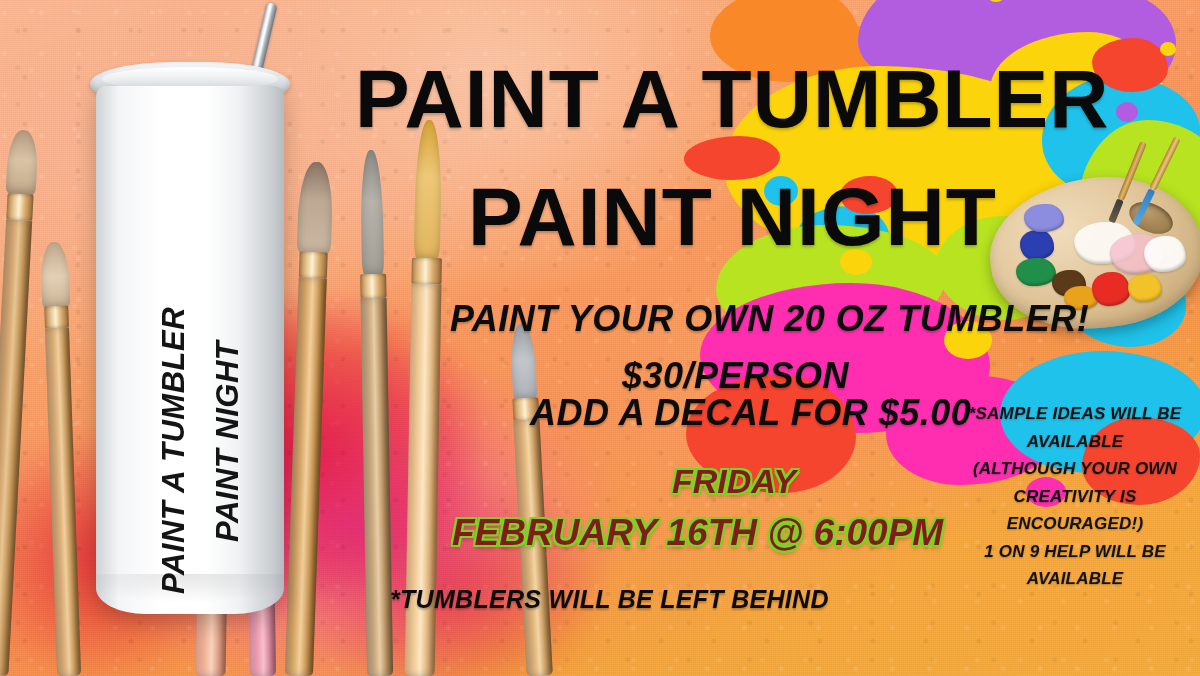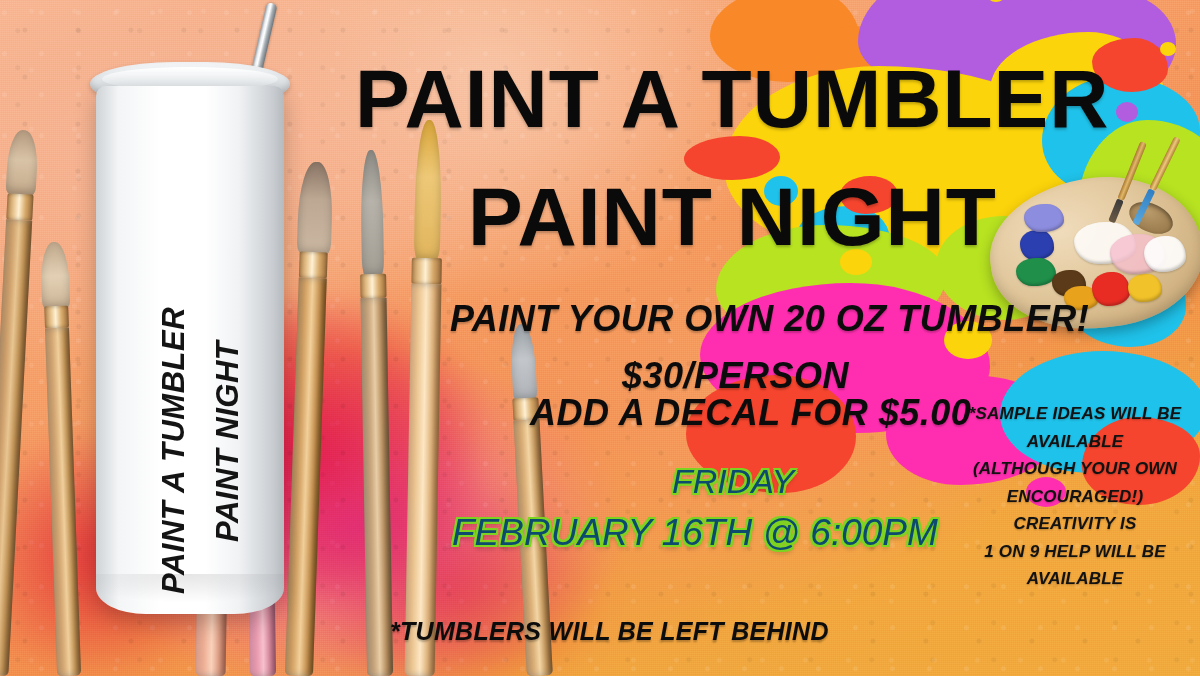--- a/index.html
+++ b/index.html
@@ -153,21 +153,21 @@
     font-weight:700; font-style:italic; color:#0c0c0c;
     text-shadow:0 2px 2px rgba(0,0,0,.22);
   }
   .s-own   { left:450px; top:298px; font-size:36px; letter-spacing:.5px; }
   .s-price { left:622px; top:355px; font-size:36px; letter-spacing:.5px; }
   .s-decal { left:530px; top:392px; font-size:36px; letter-spacing:.5px; }
 
   .green-line {
     position:absolute; white-space:nowrap;
     font-family:"Liberation Sans", sans-serif;
-    font-weight:400; font-style:italic; color:#0c4a6e;
+    font-weight:700; font-style:italic; color:#7f1d1d;
     text-shadow:
       -2px 0 0 #7ed321,  2px 0 0 #7ed321,
        0 -2px 0 #7ed321,  0 2px 0 #7ed321,
       -2px -2px 0 #7ed321, 2px -2px 0 #7ed321,
       -2px 2px 0 #7ed321,  2px 2px 0 #7ed321,
        0 3px 5px rgba(0,0,0,.3);
   }
   .g-friday { left:672px; top:462px; font-size:34px; }
   .g-date   { left:452px; top:512px; font-size:37px; }
 
@@ -181,21 +181,20 @@
     text-shadow:0 1px 2px rgba(0,0,0,.25);
   }
   .side-note div { white-space:nowrap; }
 
   .foot-a {
     position:absolute; left:390px; top:585px; white-space:nowrap;
     font-family:"Liberation Sans", sans-serif;
     font-weight:700; font-style:italic; color:#0c0c0c;
     font-size:25px; letter-spacing:.3px;
     text-shadow:0 2px 2px rgba(0,0,0,.25);
-    margin-top:32px;
   }
   .foot-b {
     position:absolute; left:146px; top:622px; white-space:nowrap;
     font-family:"Liberation Sans", sans-serif;
     font-weight:700; font-style:italic; color:#0b0b0b;
     font-size:28px; letter-spacing:.3px;
     text-shadow:
       -1.5px 0 0 #f2c01e, 1.5px 0 0 #f2c01e,
        0 -1.5px 0 #f2c01e, 0 1.5px 0 #f2c01e,
       -1.5px -1.5px 0 #f2c01e, 1.5px -1.5px 0 #f2c01e,
@@ -343,21 +342,21 @@
   <div class="subline s-price">$30/PERSON</div>
   <div class="subline s-decal">ADD A DECAL FOR $5.00</div>
 
   <div class="green-line g-friday">FRIDAY</div>
   <div class="green-line g-date">FEBRUARY 16TH @ 6:00PM</div>
 
   <div class="side-note">
     <div>*SAMPLE IDEAS WILL BE</div>
     <div>AVAILABLE</div>
     <div>(ALTHOUGH YOUR OWN</div>
+    <div>CREATIVITY IS</div>
     <div>ENCOURAGED!)</div>
-    <div>CREATIVITY IS</div>
     <div>1 ON 9 HELP WILL BE</div>
     <div>AVAILABLE</div>
   </div>
 
   <div class="foot-a">*TUMBLERS WILL BE LEFT BEHIND</div>
 
 </div>
 
 </body></html>

